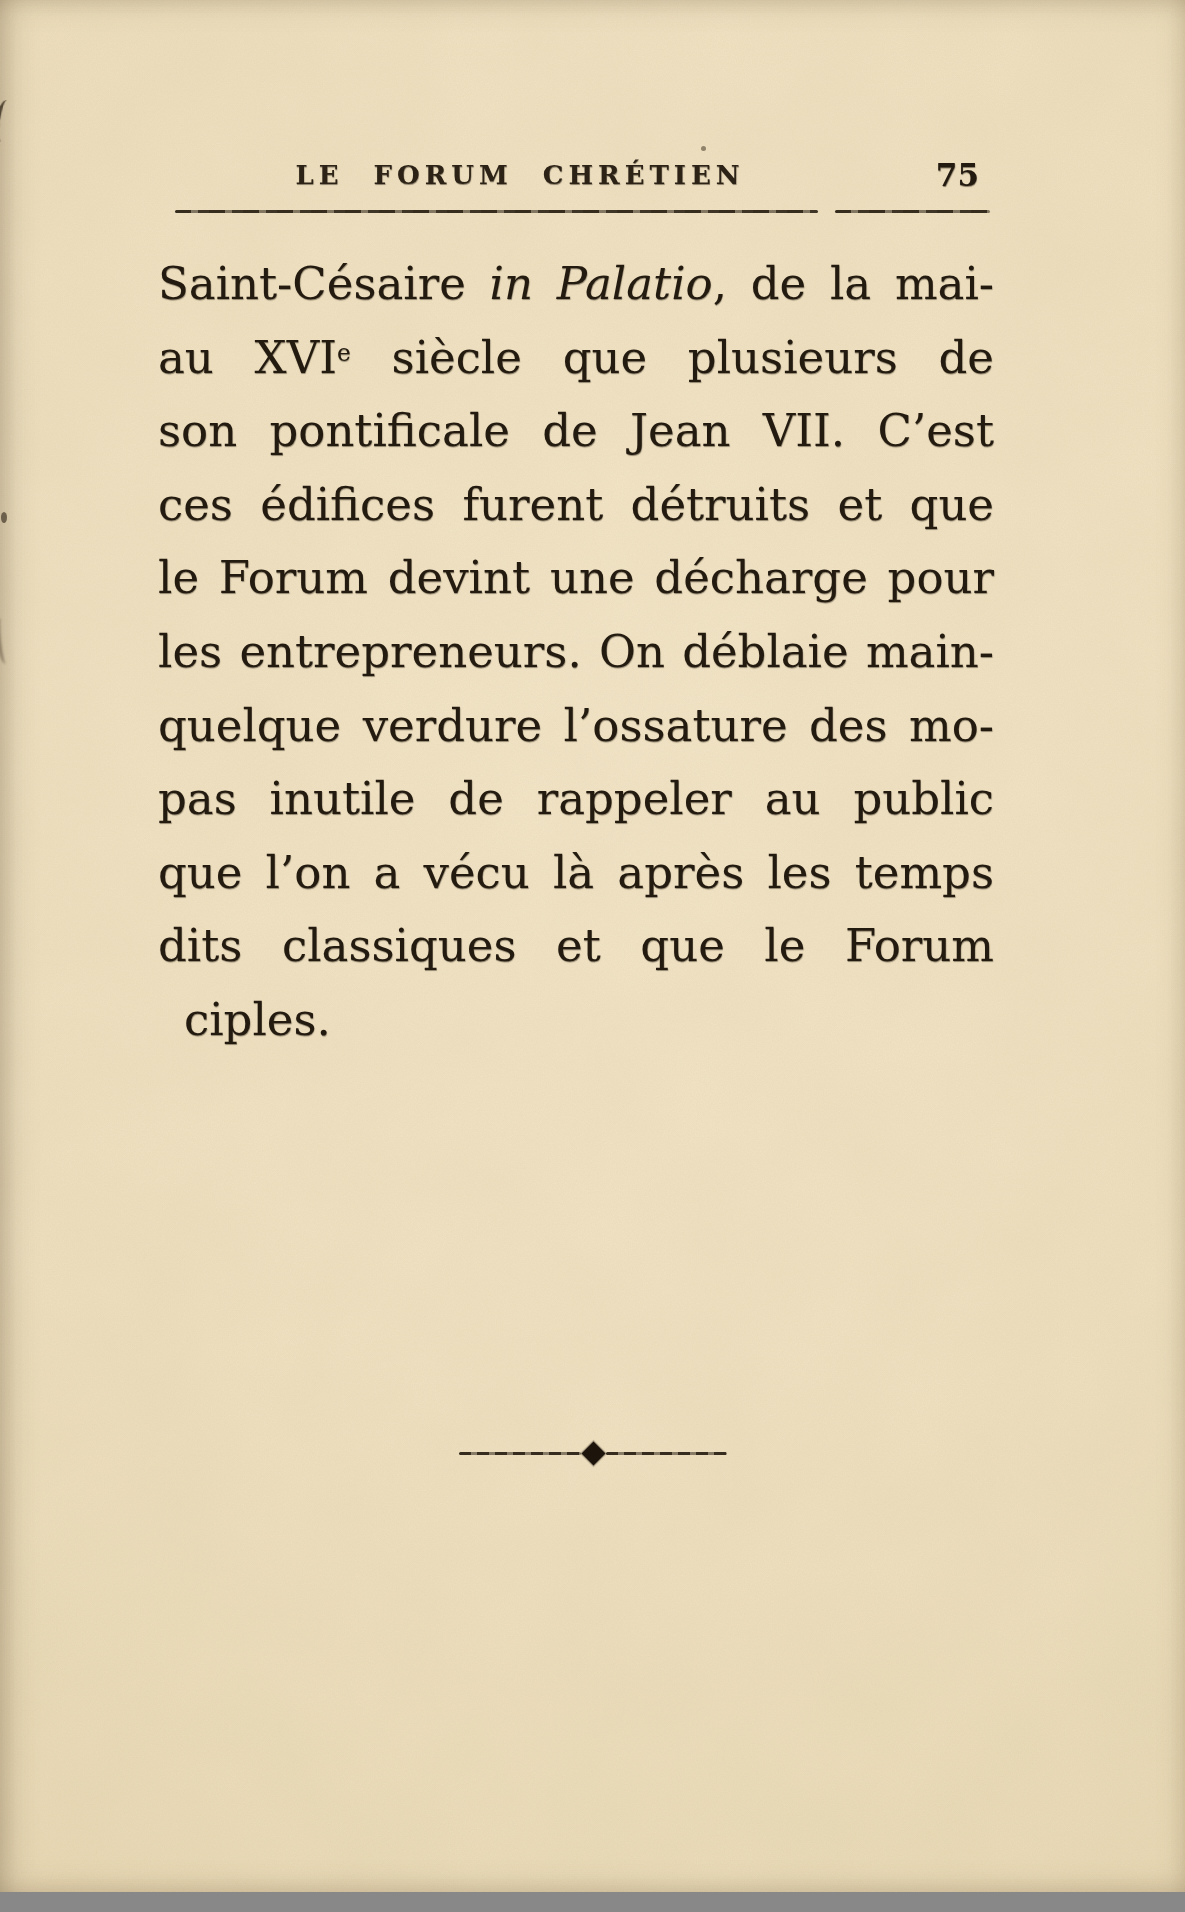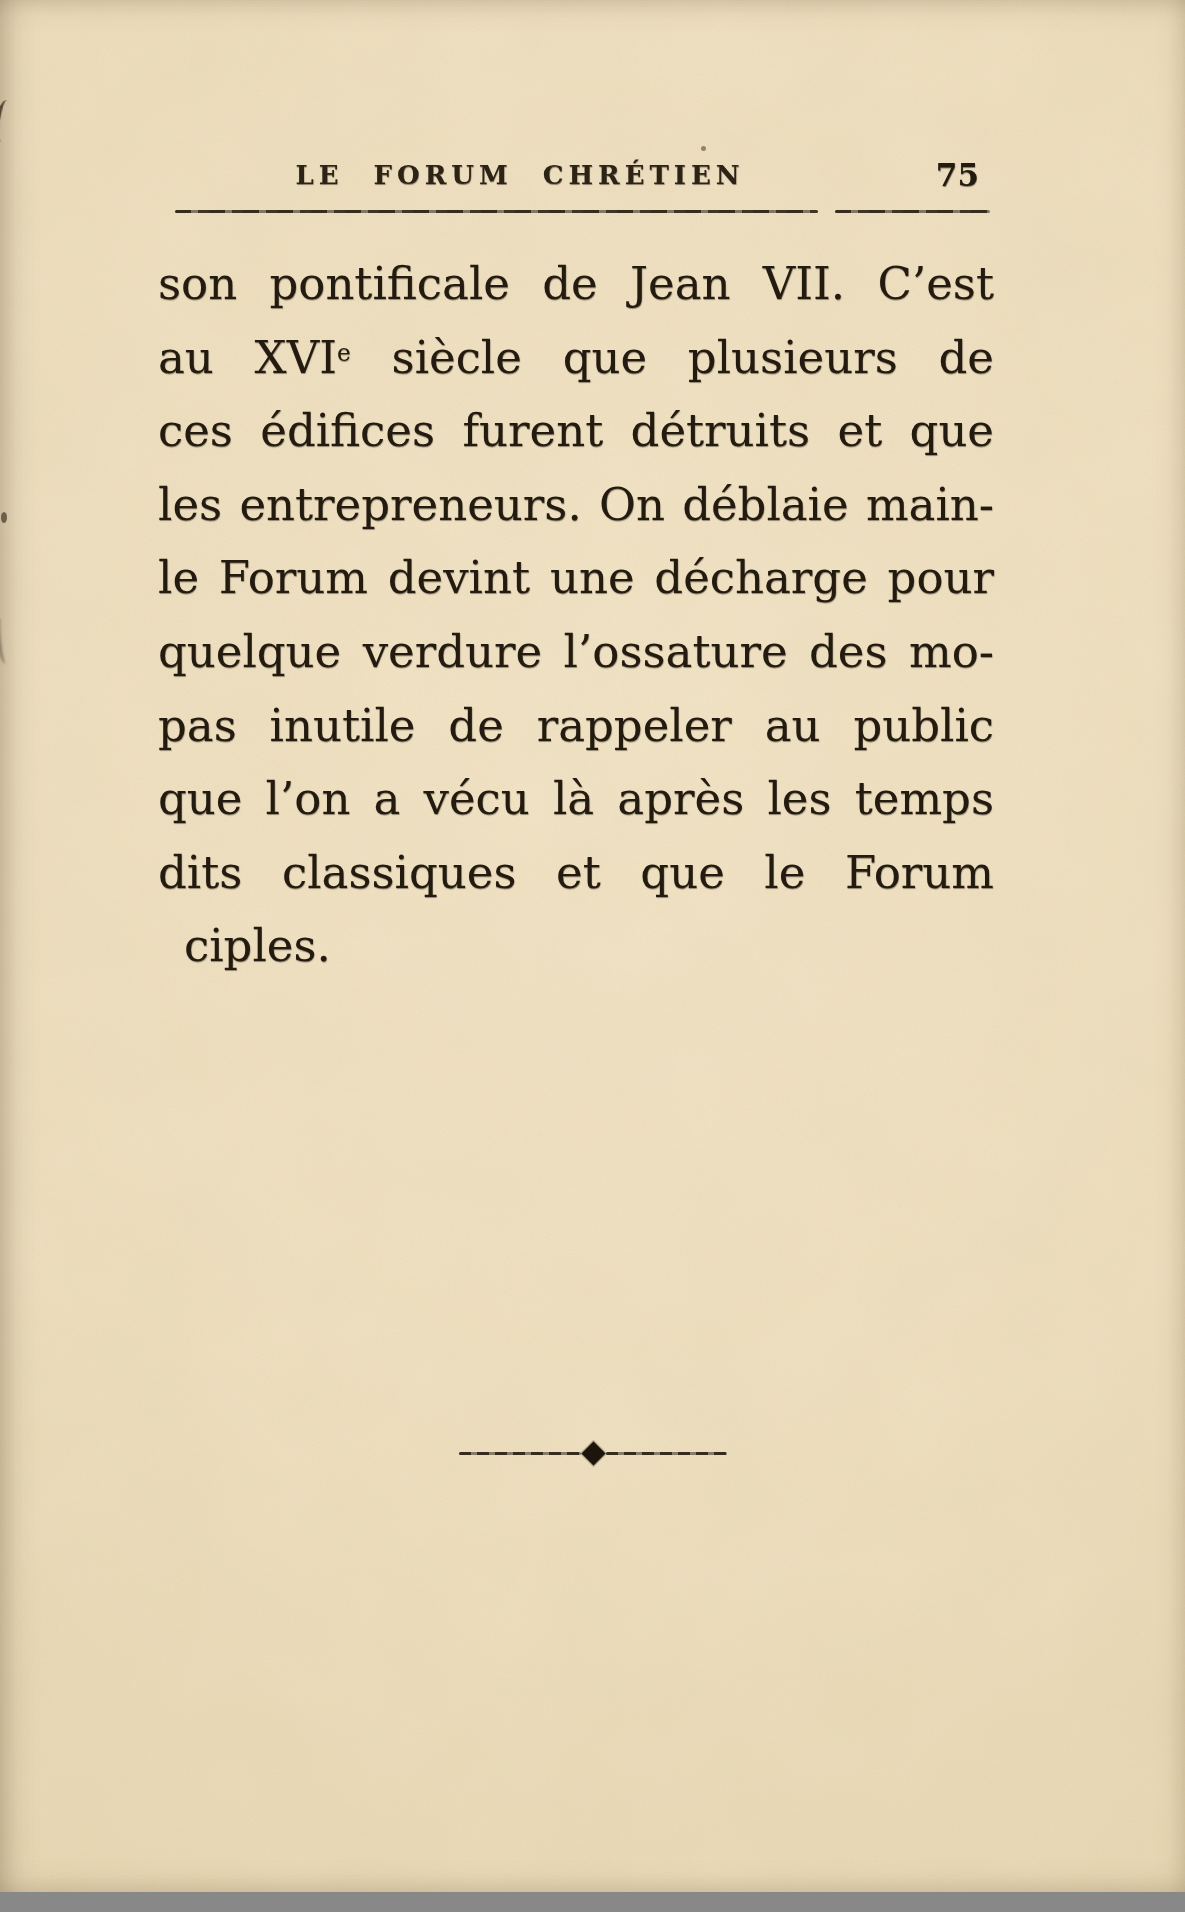--- a/index.html
+++ b/index.html
@@ -100,25 +100,26 @@
 
   <div class="header-title">LE FORUM CHRÉTIEN</div>
   <div class="page-number">75</div>
   <div class="header-rule">
     <div class="seg left"></div>
     <div class="seg gap"></div>
     <div class="seg right"></div>
   </div>
 
   <div class="body-text">
+    <div class="line"><span>Saint-Césaire </span><span class="it">in Palatio</span><span>, de la mai-</span></div>
+    <div class="line"><span>au XVI</span><span class="sup">e</span><span> siècle que plusieurs de</span></div>
     <div class="line"><span>son pontificale de Jean VII. C’est</span></div>
-    <div class="line"><span>au XVI</span><span class="sup">e</span><span> siècle que plusieurs de</span></div>
     <div class="line"><span>ces édifices furent détruits et que</span></div>
+    <div class="line"><span>le Forum devint une décharge pour</span></div>
     <div class="line"><span>les entrepreneurs. On déblaie main-</span></div>
-    <div class="line"><span>le Forum devint une décharge pour</span></div>
     <div class="line"><span>quelque verdure l’ossature des mo-</span></div>
     <div class="line"><span>pas inutile de rappeler au public</span></div>
     <div class="line"><span>que l’on a vécu là après les temps</span></div>
     <div class="line"><span>dits classiques et que le Forum</span></div>
     <div class="line last"><span>ciples.</span></div>
   </div>
 
   <div class="divider">
     <div class="dline"></div>
     <div class="diamond"></div>

